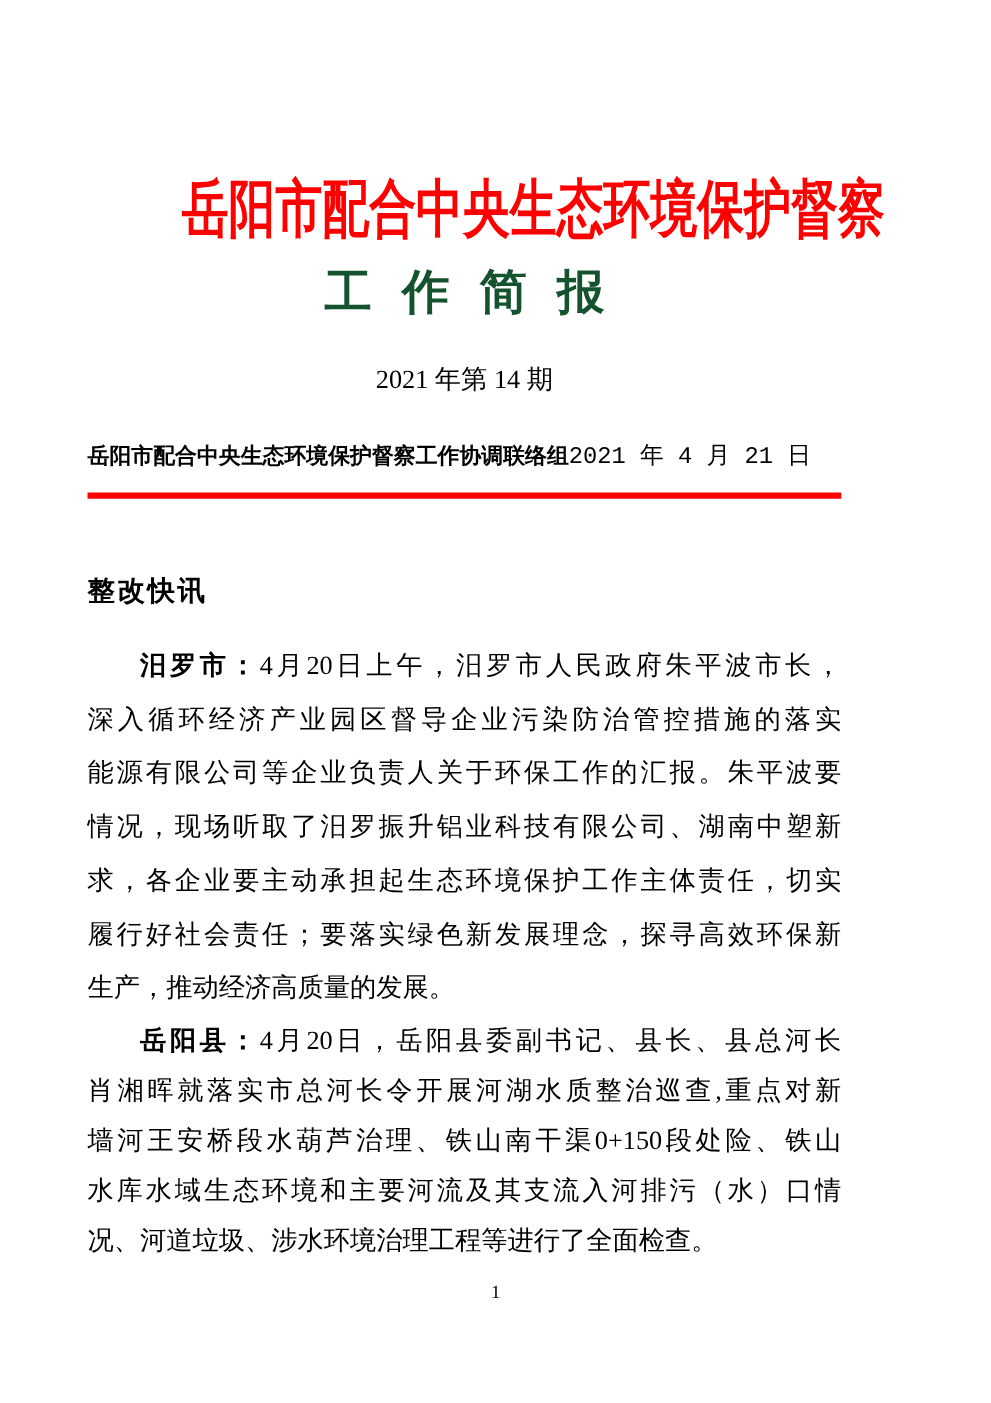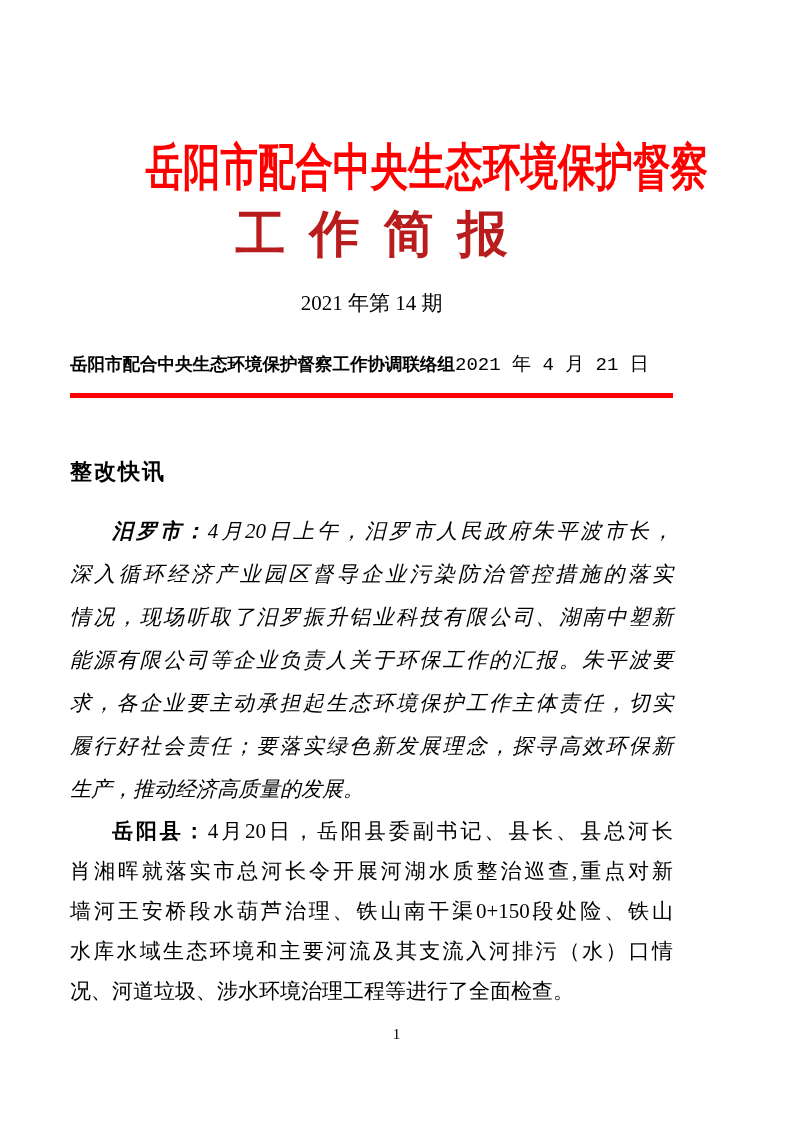--- a/index.html
+++ b/index.html
@@ -21,22 +21,22 @@
     font-size: 50px;
     font-weight: bold;
     line-height: 58px;
     white-space: nowrap;
     transform: scaleX(0.75);
     transform-origin: center;
   }
   .title2 {
     margin: 10px 0 0 0;
     text-align: center;
-    color: #b91c1c;
-    font-size: 50px;
+    color: #14532d;
+    font-size: 38px;
     font-weight: bold;
     line-height: 56px;
     letter-spacing: 24px;
     text-indent: 24px;
     white-space: nowrap;
   }
   .issue {
     margin-top: 28px;
     text-align: center;
     font-size: 21px;
@@ -58,21 +58,21 @@
     background: #ff0000;
   }
   .heading {
     margin: 52px 0 16px 0;
     font-size: 22px;
     font-weight: bold;
     letter-spacing: 2px;
     line-height: 44px;
   }
   .paragraphs { margin-top: 14px; font-size: 21px; }
-  .para-1 .line { line-height: 43px; font-style: italic; }
+  .para-1 .line { line-height: 43px; }
   .para-2 .line { line-height: 40px; }
   .line {
     text-align: justify;
     text-align-last: justify;
   }
   .line.first { text-indent: 42px; }
   .line.last { text-align-last: left; }
   .lead { font-weight: bold; }
   .pageno {
     position: absolute;
@@ -93,22 +93,22 @@
   <div class="byline">
     <span class="org">岳阳市配合中央生态环境保护督察工作协调联络组</span>
     <span class="date">2021 年 4 月 21 日</span>
   </div>
   <div class="rule"></div>
   <h2 class="heading">整改快讯</h2>
   <div class="paragraphs">
       <div class="para para-1">
         <div class="line first"><span class="lead">汨罗市：</span>4月20日上午，汨罗市人民政府朱平波市长，</div>
         <div class="line">深入循环经济产业园区督导企业污染防治管控措施的落实</div>
+        <div class="line">能源有限公司等企业负责人关于环保工作的汇报。朱平波要</div>
         <div class="line">情况，现场听取了汨罗振升铝业科技有限公司、湖南中塑新</div>
-        <div class="line">能源有限公司等企业负责人关于环保工作的汇报。朱平波要</div>
         <div class="line">求，各企业要主动承担起生态环境保护工作主体责任，切实</div>
         <div class="line">履行好社会责任；要落实绿色新发展理念，探寻高效环保新</div>
         <div class="line last">生产，推动经济高质量的发展。</div>
       </div>
       <div class="para para-2">
         <div class="line first"><span class="lead">岳阳县：</span>4月20日，岳阳县委副书记、县长、县总河长</div>
         <div class="line">肖湘晖就落实市总河长令开展河湖水质整治巡查,重点对新</div>
         <div class="line">墙河王安桥段水葫芦治理、铁山南干渠0+150段处险、铁山</div>
         <div class="line">水库水域生态环境和主要河流及其支流入河排污（水）口情</div>
         <div class="line last">况、河道垃圾、涉水环境治理工程等进行了全面检查。</div>

